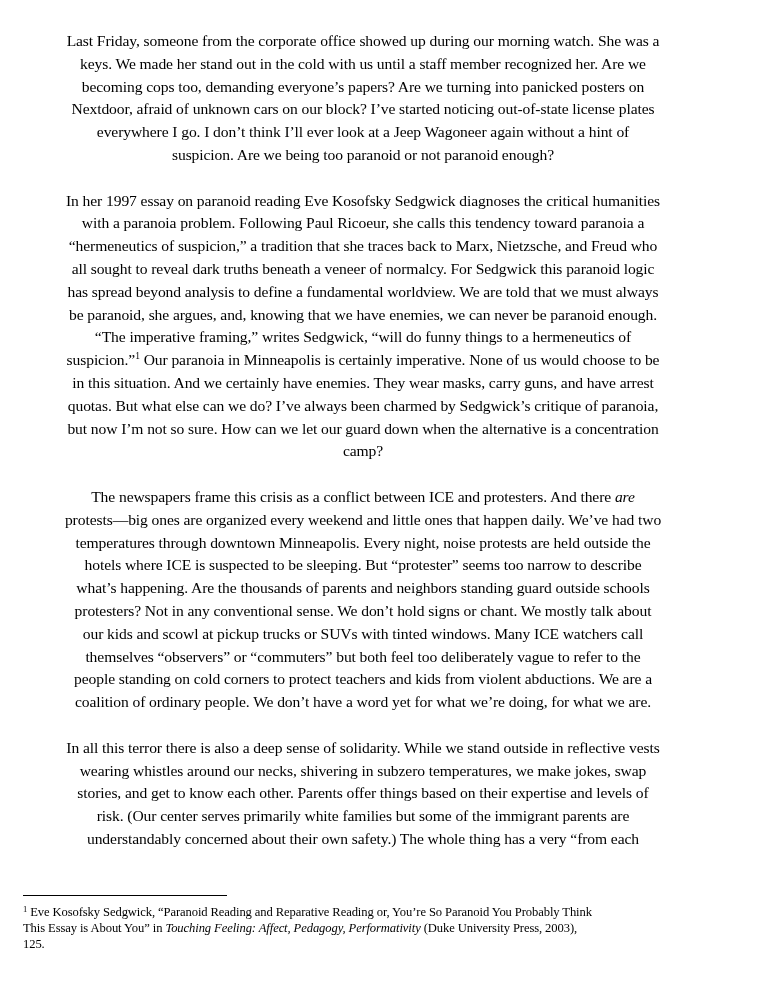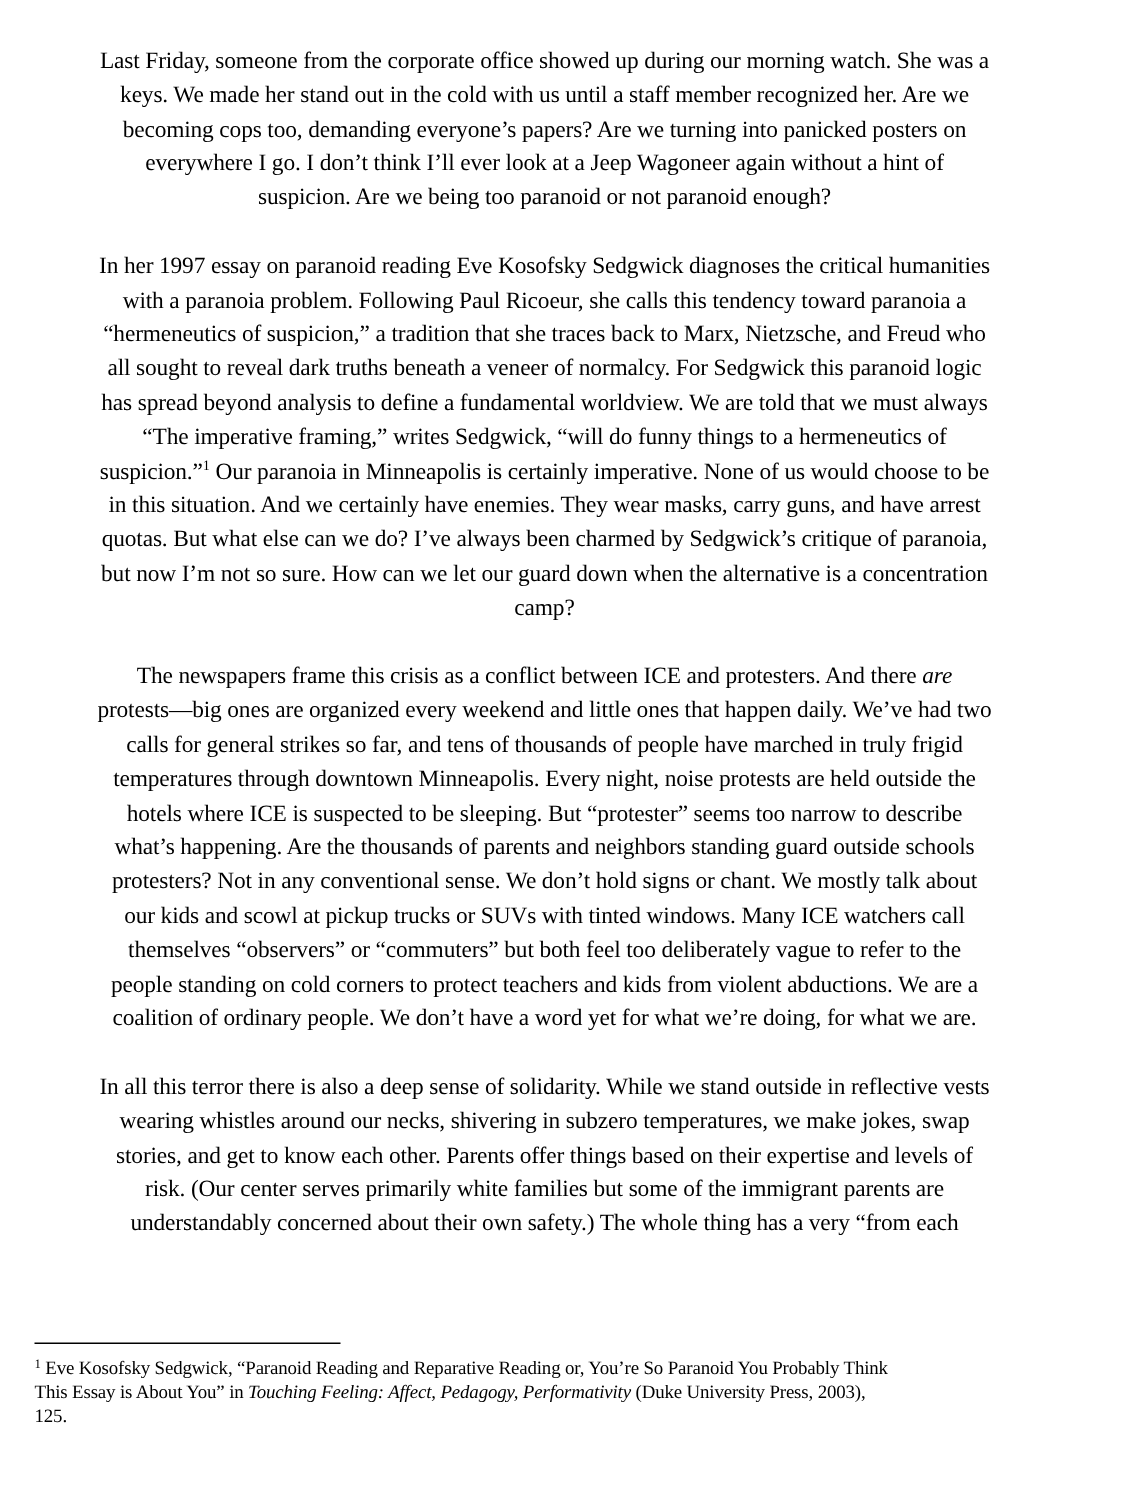--- a/index.html
+++ b/index.html
@@ -68,42 +68,43 @@
   </style>
 </head>
 <body>
 
 <div class="page">
 
   <div class="para">
     <span class="line">Last Friday, someone from the corporate office showed up during our morning watch. She was a</span>
     <span class="line">keys. We made her stand out in the cold with us until a staff member recognized her. Are we</span>
     <span class="line">becoming cops too, demanding everyone’s papers? Are we turning into panicked posters on</span>
+    <span class="line">Nextdoor, afraid of unknown cars on our block? I’ve started noticing out-of-state license plates</span>
     <span class="line">everywhere I go. I don’t think I’ll ever look at a Jeep Wagoneer again without a hint of</span>
     <span class="line">suspicion. Are we being too paranoid or not paranoid enough?</span>
   </div>
 
   <div class="para">
     <span class="line">In her 1997 essay on paranoid reading Eve Kosofsky Sedgwick diagnoses the critical humanities</span>
     <span class="line">with a paranoia problem. Following Paul Ricoeur, she calls this tendency toward paranoia a</span>
     <span class="line">“hermeneutics of suspicion,” a tradition that she traces back to Marx, Nietzsche, and Freud who</span>
     <span class="line">all sought to reveal dark truths beneath a veneer of normalcy. For Sedgwick this paranoid logic</span>
     <span class="line">has spread beyond analysis to define a fundamental worldview. We are told that we must always</span>
+    <span class="line">be paranoid, she argues, and, knowing that we have enemies, we can never be paranoid enough.</span>
     <span class="line">“The imperative framing,” writes Sedgwick, “will do funny things to a hermeneutics of</span>
     <span class="line"><span>suspicion.”</span><sup>1</sup><span> Our paranoia in Minneapolis is certainly imperative. None of us would choose to be</span></span>
     <span class="line">in this situation. And we certainly have enemies. They wear masks, carry guns, and have arrest</span>
     <span class="line">quotas. But what else can we do? I’ve always been charmed by Sedgwick’s critique of paranoia,</span>
     <span class="line">but now I’m not so sure. How can we let our guard down when the alternative is a concentration</span>
     <span class="line">camp?</span>
   </div>
 
   <div class="para">
     <span class="line"><span>The newspapers frame this crisis as a conflict between ICE and protesters. And there </span><em>are</em></span>
     <span class="line">protests—big ones are organized every weekend and little ones that happen daily. We’ve had two</span>
-    <span class="line">calls for general strikes so far, and tens of thousands of people have marched in truly frigid</span>
     <span class="line">temperatures through downtown Minneapolis. Every night, noise protests are held outside the</span>
     <span class="line">hotels where ICE is suspected to be sleeping. But “protester” seems too narrow to describe</span>
     <span class="line">what’s happening. Are the thousands of parents and neighbors standing guard outside schools</span>
     <span class="line">protesters? Not in any conventional sense. We don’t hold signs or chant. We mostly talk about</span>
     <span class="line">our kids and scowl at pickup trucks or SUVs with tinted windows. Many ICE watchers call</span>
     <span class="line">themselves “observers” or “commuters” but both feel too deliberately vague to refer to the</span>
     <span class="line">people standing on cold corners to protect teachers and kids from violent abductions. We are a</span>
     <span class="line">coalition of ordinary people. We don’t have a word yet for what we’re doing, for what we are.</span>
   </div>
 

